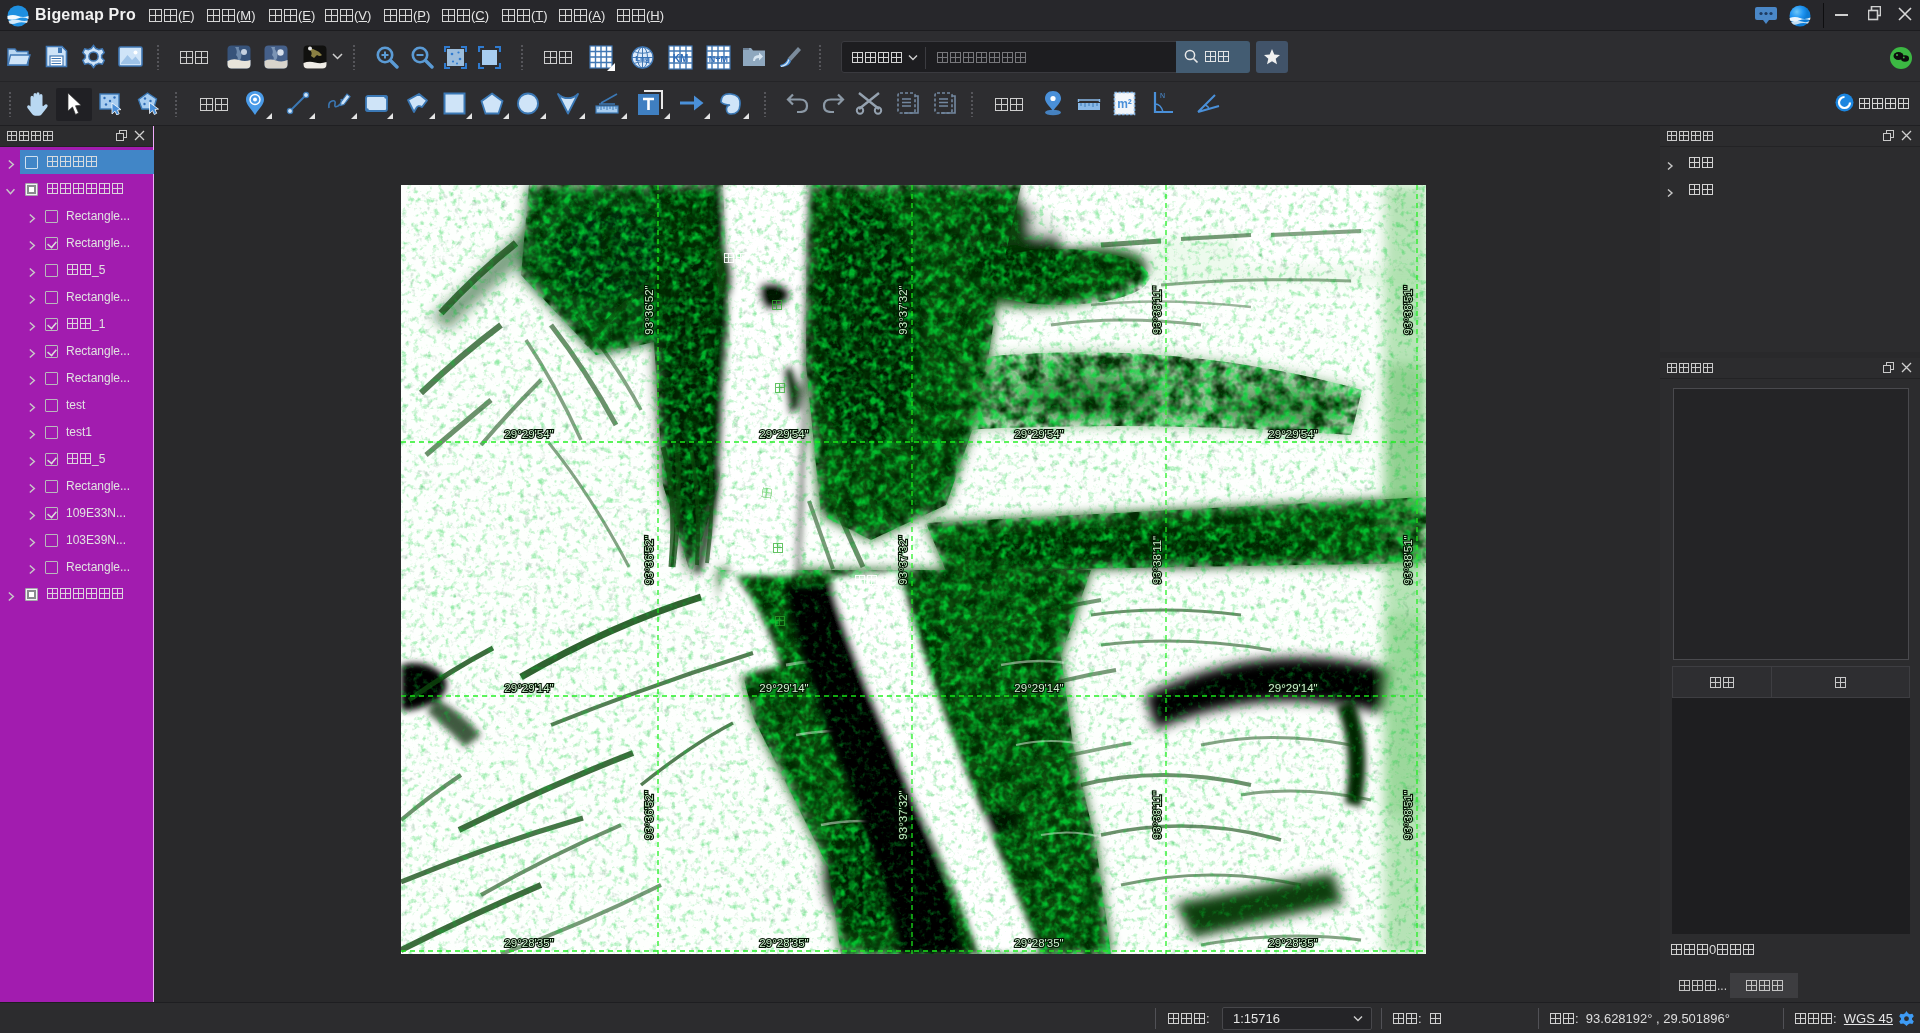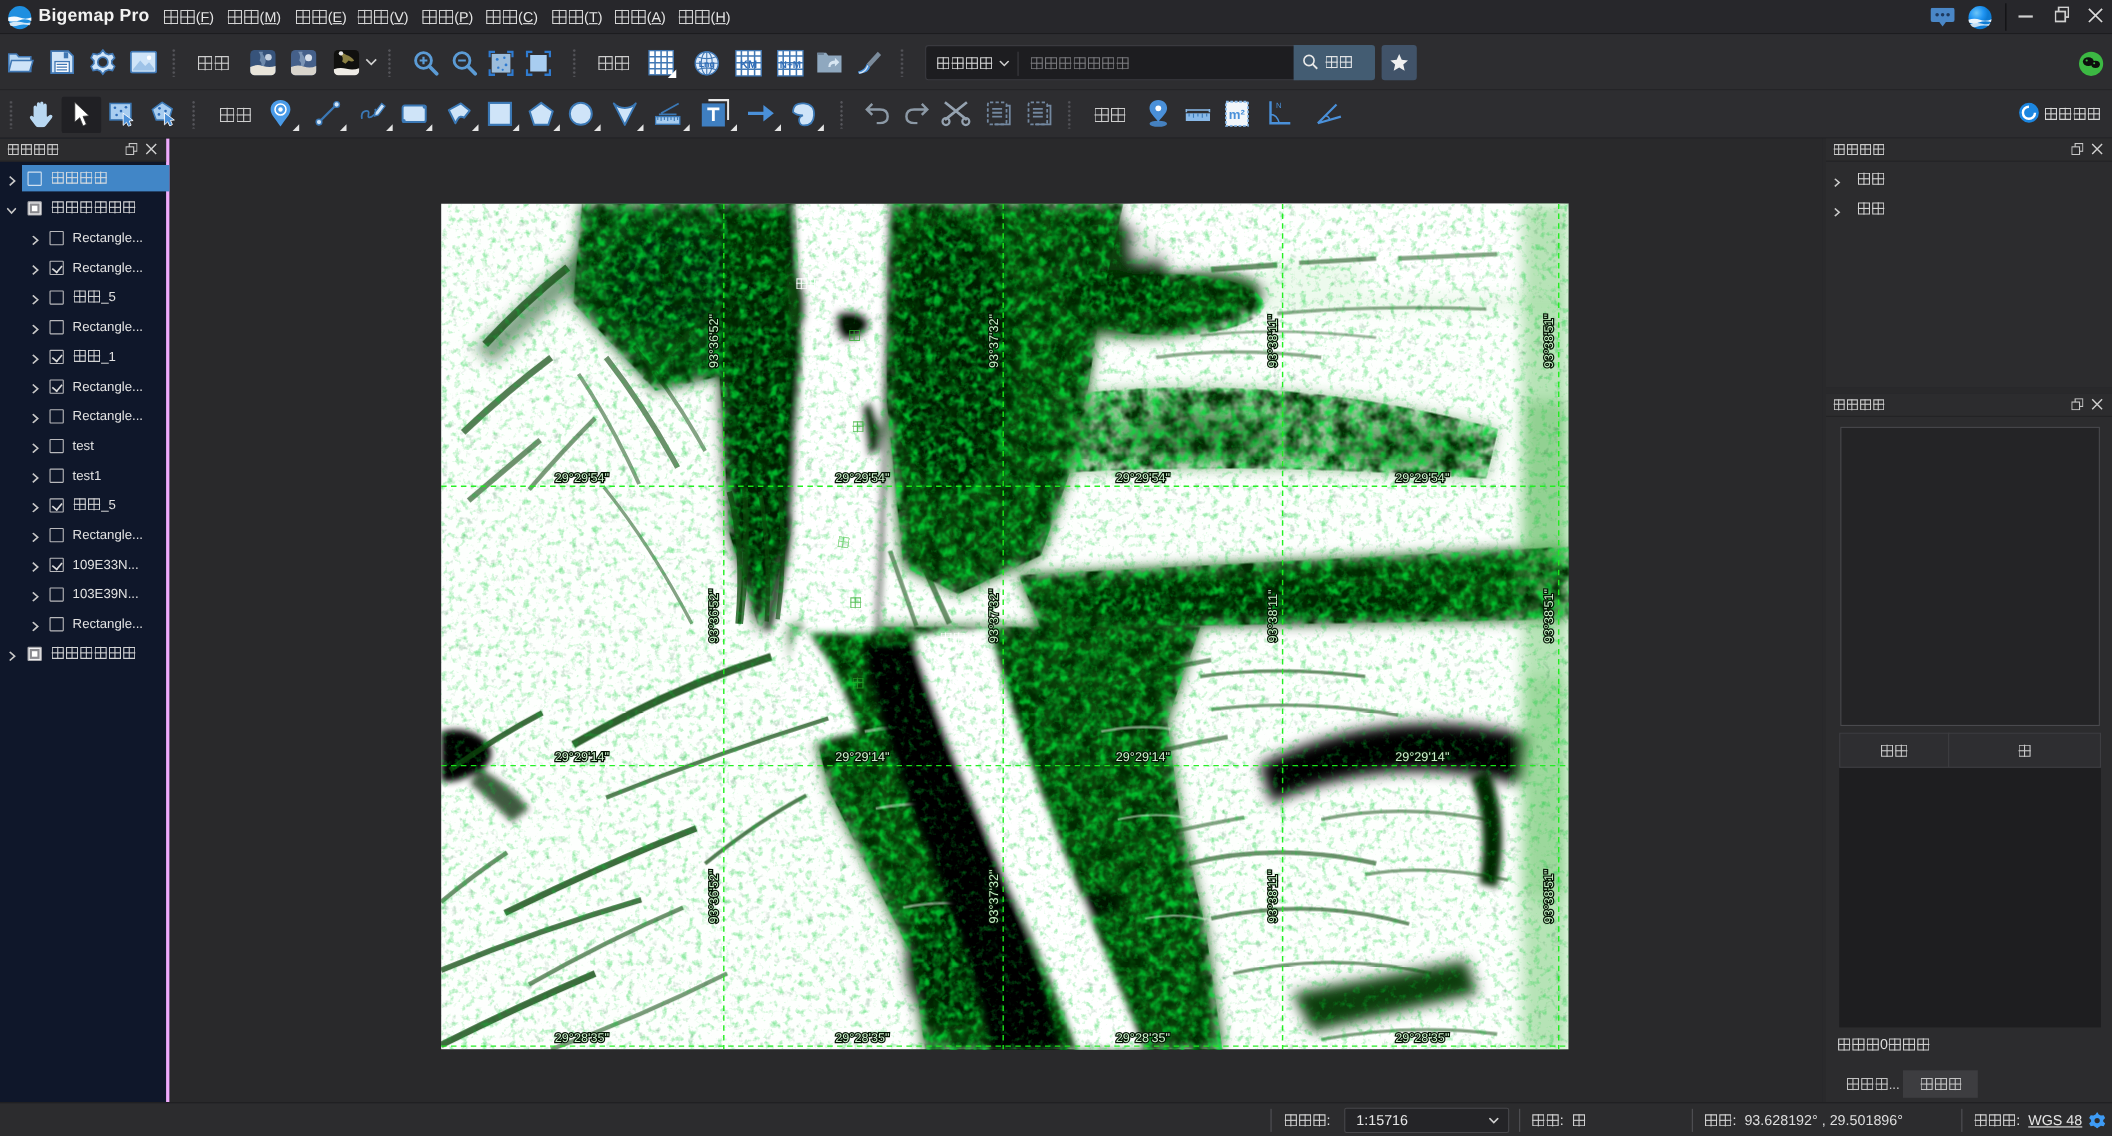--- a/index.html
+++ b/index.html
@@ -18,21 +18,21 @@
 #titlebar .brand{position:absolute;left:35px;top:6px;font-size:16px;font-weight:bold;color:#f2f2f2;letter-spacing:.2px}
 .menuitem{position:absolute;top:8px;font-size:13px;color:#e4e4e4}
 
 #tb1{position:absolute;left:0;top:31px;width:1920px;height:51px;background:#2d2d30;border-bottom:1px solid #242427;}
 #tb2{position:absolute;left:0;top:82px;width:1920px;height:44px;background:#2d2d30;border-bottom:1px solid #1f1f22;}
 .sep{position:absolute;width:4px;color:#47474c;}
 .tlabel{position:absolute;font-size:14px;color:#dcdcdc}
 .dd{position:absolute;width:0;height:0;border-left:6px solid transparent;border-bottom:6px solid #e4e4e4;}
 .icon{position:absolute}
 
-#lpanel{position:absolute;left:0;top:126px;width:154px;height:876px;background:#0f172a;border-right:3px solid #f0abfc;}
+#lpanel{position:absolute;left:0;top:126px;width:154px;height:876px;background:#a21caf;border-right:1px solid #f0abfc;}
 .phead{height:21px;background:#2c2c2e;border-bottom:1px solid #232325;position:relative;font-size:12px;color:#d8d8d8;line-height:20px;padding-left:6px;}
 .phico{position:absolute;top:4px;width:11px;height:11px;}
 .trow{position:absolute;left:0;height:24px;width:100%;display:flex;align-items:center;font-size:12px;color:#e2e2e2;}
 .trow .exp{width:8px;height:8px;margin-left:6px;flex:none;position:relative}
 .cb{width:13px;height:13px;border:1px solid #b9b9bc;flex:none;position:relative;background:transparent;border-radius:1px}
 .cb.chk::after{content:"";position:absolute;left:2px;top:0px;width:6px;height:9px;border:solid #dcdcdc;border-width:0 2px 2px 0;transform:rotate(40deg) scale(.75)}
 .cb.part{background:#f2f2f4;border-color:#a8a8ac}
 .cb.part::after{content:"";position:absolute;left:1px;top:1px;right:1px;bottom:1px;border:2px solid #8a8a8f;background:#fff;}
 .lab{margin-left:8px;white-space:nowrap}
 
@@ -776,18 +776,18 @@
   <div id="scale-dd">1:15716
     <svg style="position:absolute;right:8px;top:8px" width="10" height="6" viewBox="0 0 10 6">
         <path d="M1 0.5 L5 4.5 L9 0.5" fill="none" stroke="#cfcfcf" stroke-width="1.4"></path>
       </svg>
   </div>
   <div class="sbv" style="left:1381px"></div>
   <div style="position:absolute;left:1392px;top:8px"><i class="zh"></i><i class="zh"></i>:&nbsp;&nbsp;<i class="zh"></i></div>
   <div class="sbv" style="left:1538px"></div>
   <div style="position:absolute;left:1549px;top:8px"><i class="zh"></i><i class="zh"></i>:&nbsp; 93.628192° , 29.501896°</div>
   <div class="sbv" style="left:1783px"></div>
-  <div style="position:absolute;left:1794px;top:8px"><i class="zh"></i><i class="zh"></i><i class="zh"></i>:&nbsp; <a class="wgs">WGS 48</a></div>
+  <div style="position:absolute;left:1794px;top:8px"><i class="zh"></i><i class="zh"></i><i class="zh"></i>:&nbsp; <a class="wgs">WGS 45</a></div>
   <svg class="icon" style="left:1899px;top:8px" width="15" height="15" viewBox="0 0 15 15">
     <path fill="#3e9bf4" d="M7.5 0 L9 2.2 A5.5 5.5 0 0 1 10.8 3.2 L13.4 2.8 L14.8 5.3 L13 7.2 A5.5 5.5 0 0 1 13 8.5 L14.8 10.4 L13.4 12.9 L10.8 12.5 A5.5 5.5 0 0 1 9 13.5 L7.5 15 L6 13.5 A5.5 5.5 0 0 1 4.2 12.5 L1.6 12.9 L0.2 10.4 L2 8.5 A5.5 5.5 0 0 1 2 7.2 L0.2 5.3 L1.6 2.8 L4.2 3.2 A5.5 5.5 0 0 1 6 2.2 Z"></path>
     <circle cx="7.5" cy="7.7" r="2.4" fill="#2c2c2e"></circle>
   </svg>
 </div>
 
 </body></html>

